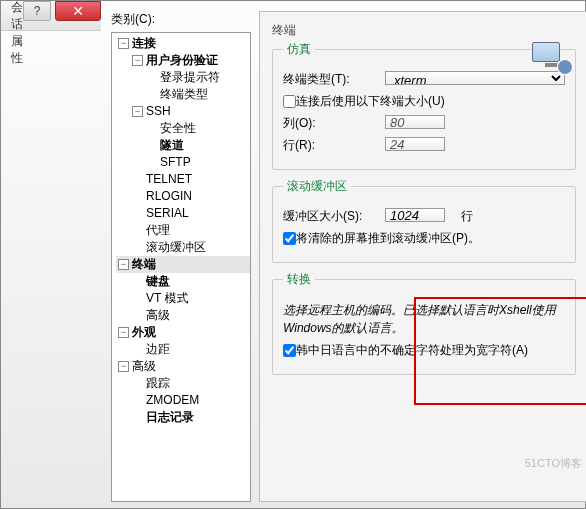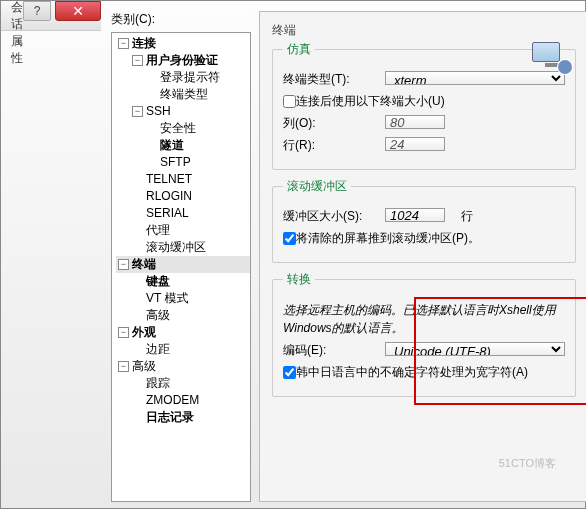--- a/index.html
+++ b/index.html
@@ -36,21 +36,21 @@
 .unit { margin-left:4px; }
 .term-icon { position:absolute; right:16px; top:30px; width:40px; height:34px; }
 .term-icon .screen { width:28px; height:20px; background:linear-gradient(#cfe4f5,#a6c8e4); border:1px solid #668; border-radius:2px; }
 .term-icon .base { width:14px; height:4px; background:#888; margin:1px auto 0; }
 .term-icon .gear { position:absolute; right:0; bottom:2px; width:14px; height:14px; border-radius:50%; background:#6b90c0; box-shadow:0 0 0 1px #fff; }
 .redbox { position:absolute; border:2px solid #d40000; pointer-events:none; }
 #rb1 { left:154px; top:285px; width:255px; height:108px; }
 .footer { height: 44px; display:flex; align-items:center; justify-content:flex-end; gap:12px; padding: 0 18px; border-top:1px solid #ccc; background:linear-gradient(#f4f4f4,#e4e4e4); }
 .btn { width:84px; height:24px; border:1px solid #888; background:linear-gradient(#fdfdfd,#e1e1e1); border-radius:3px; font-size:12px; cursor:pointer; }
 .btn.default { box-shadow:0 0 0 1px #3399ff inset; }
-.watermark { position:absolute; right:30px; bottom:38px; font-size:11px; color:rgba(120,120,120,0.45); }
+.watermark { position:absolute; right:4px; bottom:38px; font-size:11px; color:rgba(120,120,120,0.45); }
 </style>
 </head>
 <body>
 
 <div class="window">
   <div class="titlebar">
     <span class="titlebar-text">默认会话属性</span>
     <div class="tb-btns">
       <div class="tb-btn tb-help">?</div>
       <div class="tb-btn tb-close">✕</div>
@@ -253,24 +253,20 @@
         </div>
         <div class="row chk">
           <input type="checkbox" checked="" style="">
           <span>将清除的屏幕推到滚动缓冲区(P)。</span>
         </div>
       </fieldset>
 
       <fieldset>
         <legend>转换</legend>
         <div class="row" style="display:block; line-height:1.5;font-style:italic;">选择远程主机的编码。已选择默认语言时Xshell使用Windows的默认语言。</div>
-        <div class="row">
-          <label>编码(E):</label>
-          <select class="wsel"><option>Unicode (UTF-8)</option></select>
-        </div>
         <div class="row chk">
           <input type="checkbox" checked="" style="">
           <span>韩中日语言中的不确定字符处理为宽字符(A)</span>
         </div>
       </fieldset>
 
       <div class="redbox" id="rb1"></div>
     </div>
   </div>
 

